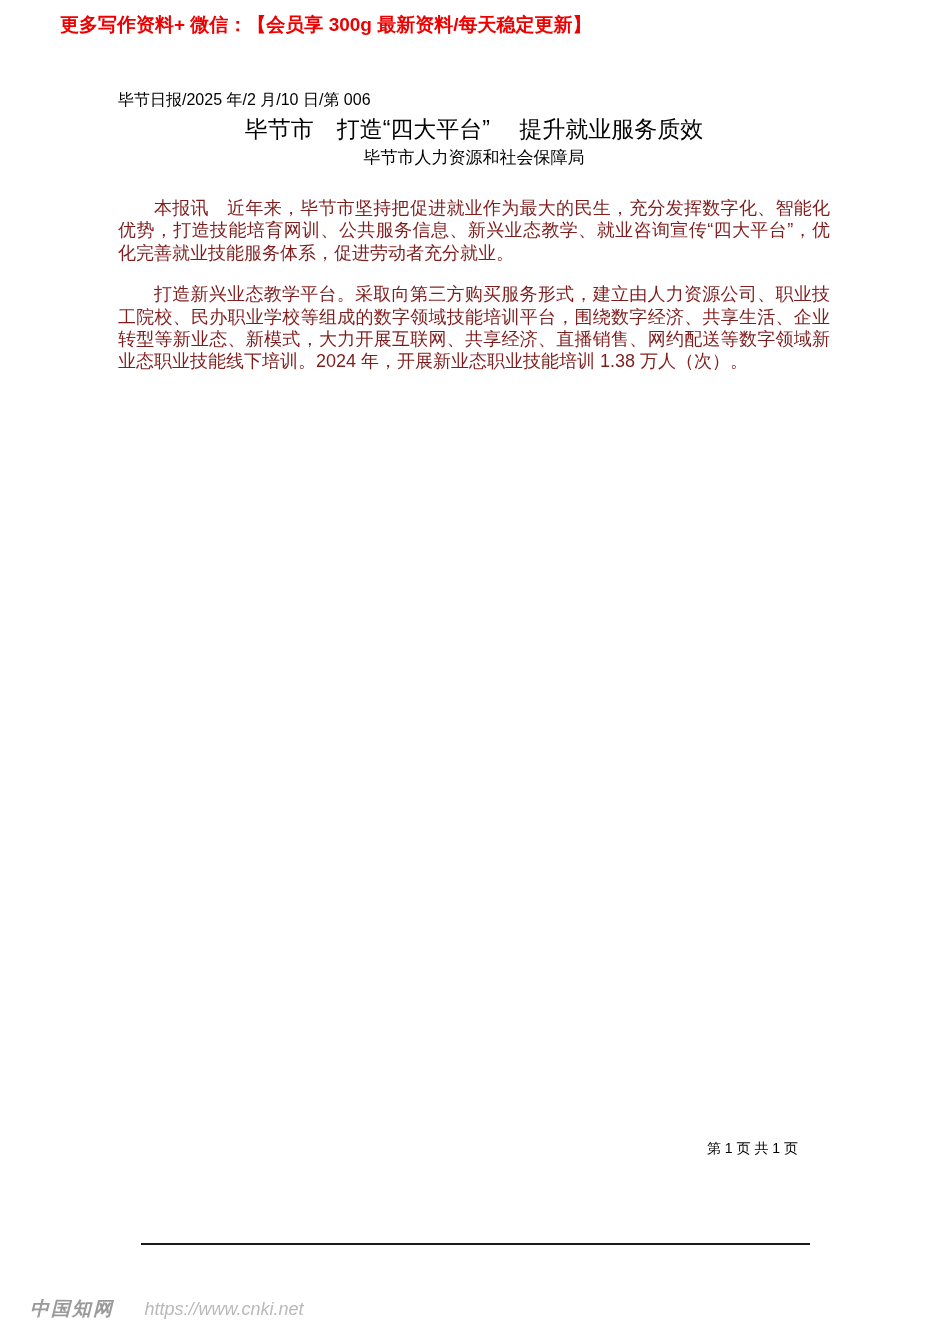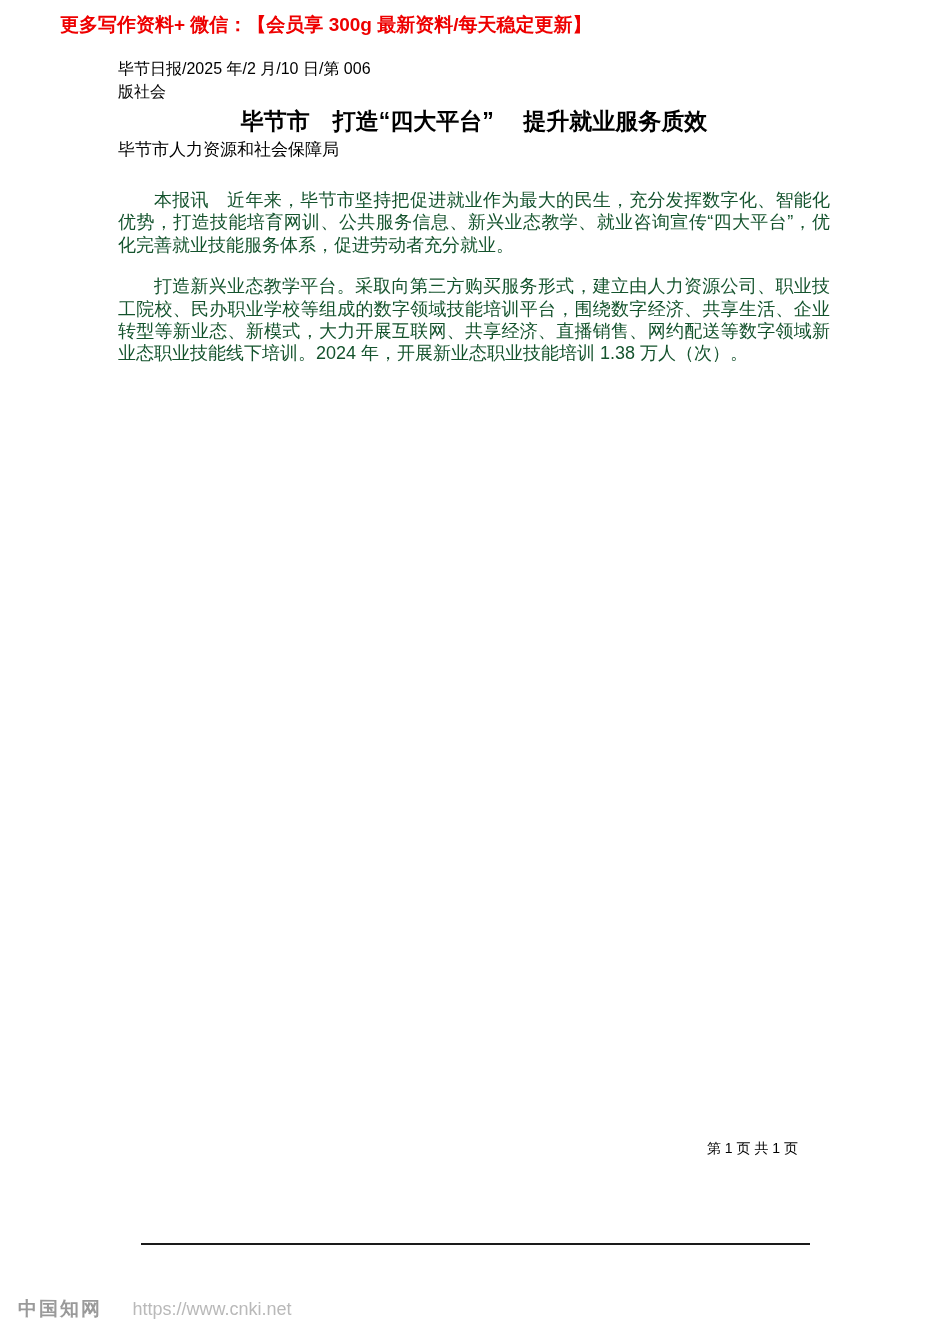--- a/index.html
+++ b/index.html
@@ -20,49 +20,49 @@
     line-height: 24px;
     font-weight: bold;
     color: #ee0000;
     white-space: nowrap;
   }
   .content {
     position: absolute;
     top: 0;
     left: 118px;
     width: 712px;
-    padding-top: 57px;
+    padding-top: 88px;
   }
   .meta {
     font-size: 16px;
     line-height: 23px;
     color: #000000;
   }
   .article-title {
     margin: 3px 0 0 0;
     font-size: 23px;
     line-height: 30px;
-    font-weight: bold;
+    font-weight: normal;
     text-align: center;
     color: #000000;
   }
   .article-author {
     margin-top: 2px;
     font-size: 17px;
     line-height: 24px;
     font-weight: 500;
-    text-align: left;
+    text-align: center;
     color: #000000;
   }
   .article-body {
     margin-top: 27px;
     font-size: 18px;
     line-height: 22.4px;
     text-align: justify;
-    color: #14532d;
+    color: #7f1d1d;
   }
   .article-body p {
     margin: 0;
     text-indent: 2em;
   }
   .article-body p.lede { margin-bottom: 19px; }
   .page-number {
     position: absolute;
     top: 1139px;
     right: 152px;
@@ -75,22 +75,23 @@
     position: absolute;
     top: 1243px;
     left: 141px;
     width: 669px;
     height: 2px;
     background: #1a1a1a;
   }
   .watermark {
     position: absolute;
     top: 1296px;
-    left: 18px;
+    left: 30px;
     white-space: nowrap;
+    font-style: italic;
   }
   .watermark .brand {
     font-size: 19px;
     font-weight: bold;
     letter-spacing: 2px;
     color: #9a9a9a;
   }
   .watermark .url {
     margin-left: 26px;
     font-size: 18px;
@@ -101,21 +102,20 @@
 <body>
 
 <div class="page">
 
   <div class="promo-banner">更多写作资料+ 微信：【会员享 300g 最新资料/每天稳定更新】</div>
 
   <div class="content">
 
     <div class="meta">
       <div>毕节日报/2025 年/2 月/10 日/第 006</div>
-      <div>版社会</div>
     </div>
 
     <h1 class="article-title">毕节市　打造“四大平台”　 提升就业服务质效</h1>
 
     <div class="article-author">毕节市人力资源和社会保障局</div>
 
     <div class="article-body">
       <p class="lede">本报讯　近年来，毕节市坚持把促进就业作为最大的民生，充分发挥数字化、智能化优势，打造技能培育网训、公共服务信息、新兴业态教学、就业咨询宣传“四大平台”，优化完善就业技能服务体系，促进劳动者充分就业。</p>
       <p>打造新兴业态教学平台。采取向第三方购买服务形式，建立由人力资源公司、职业技工院校、民办职业学校等组成的数字领域技能培训平台，围绕数字经济、共享生活、企业转型等新业态、新模式，大力开展互联网、共享经济、直播销售、网约配送等数字领域新业态职业技能线下培训。2024 年，开展新业态职业技能培训 1.38 万人（次）。</p>
     </div>

